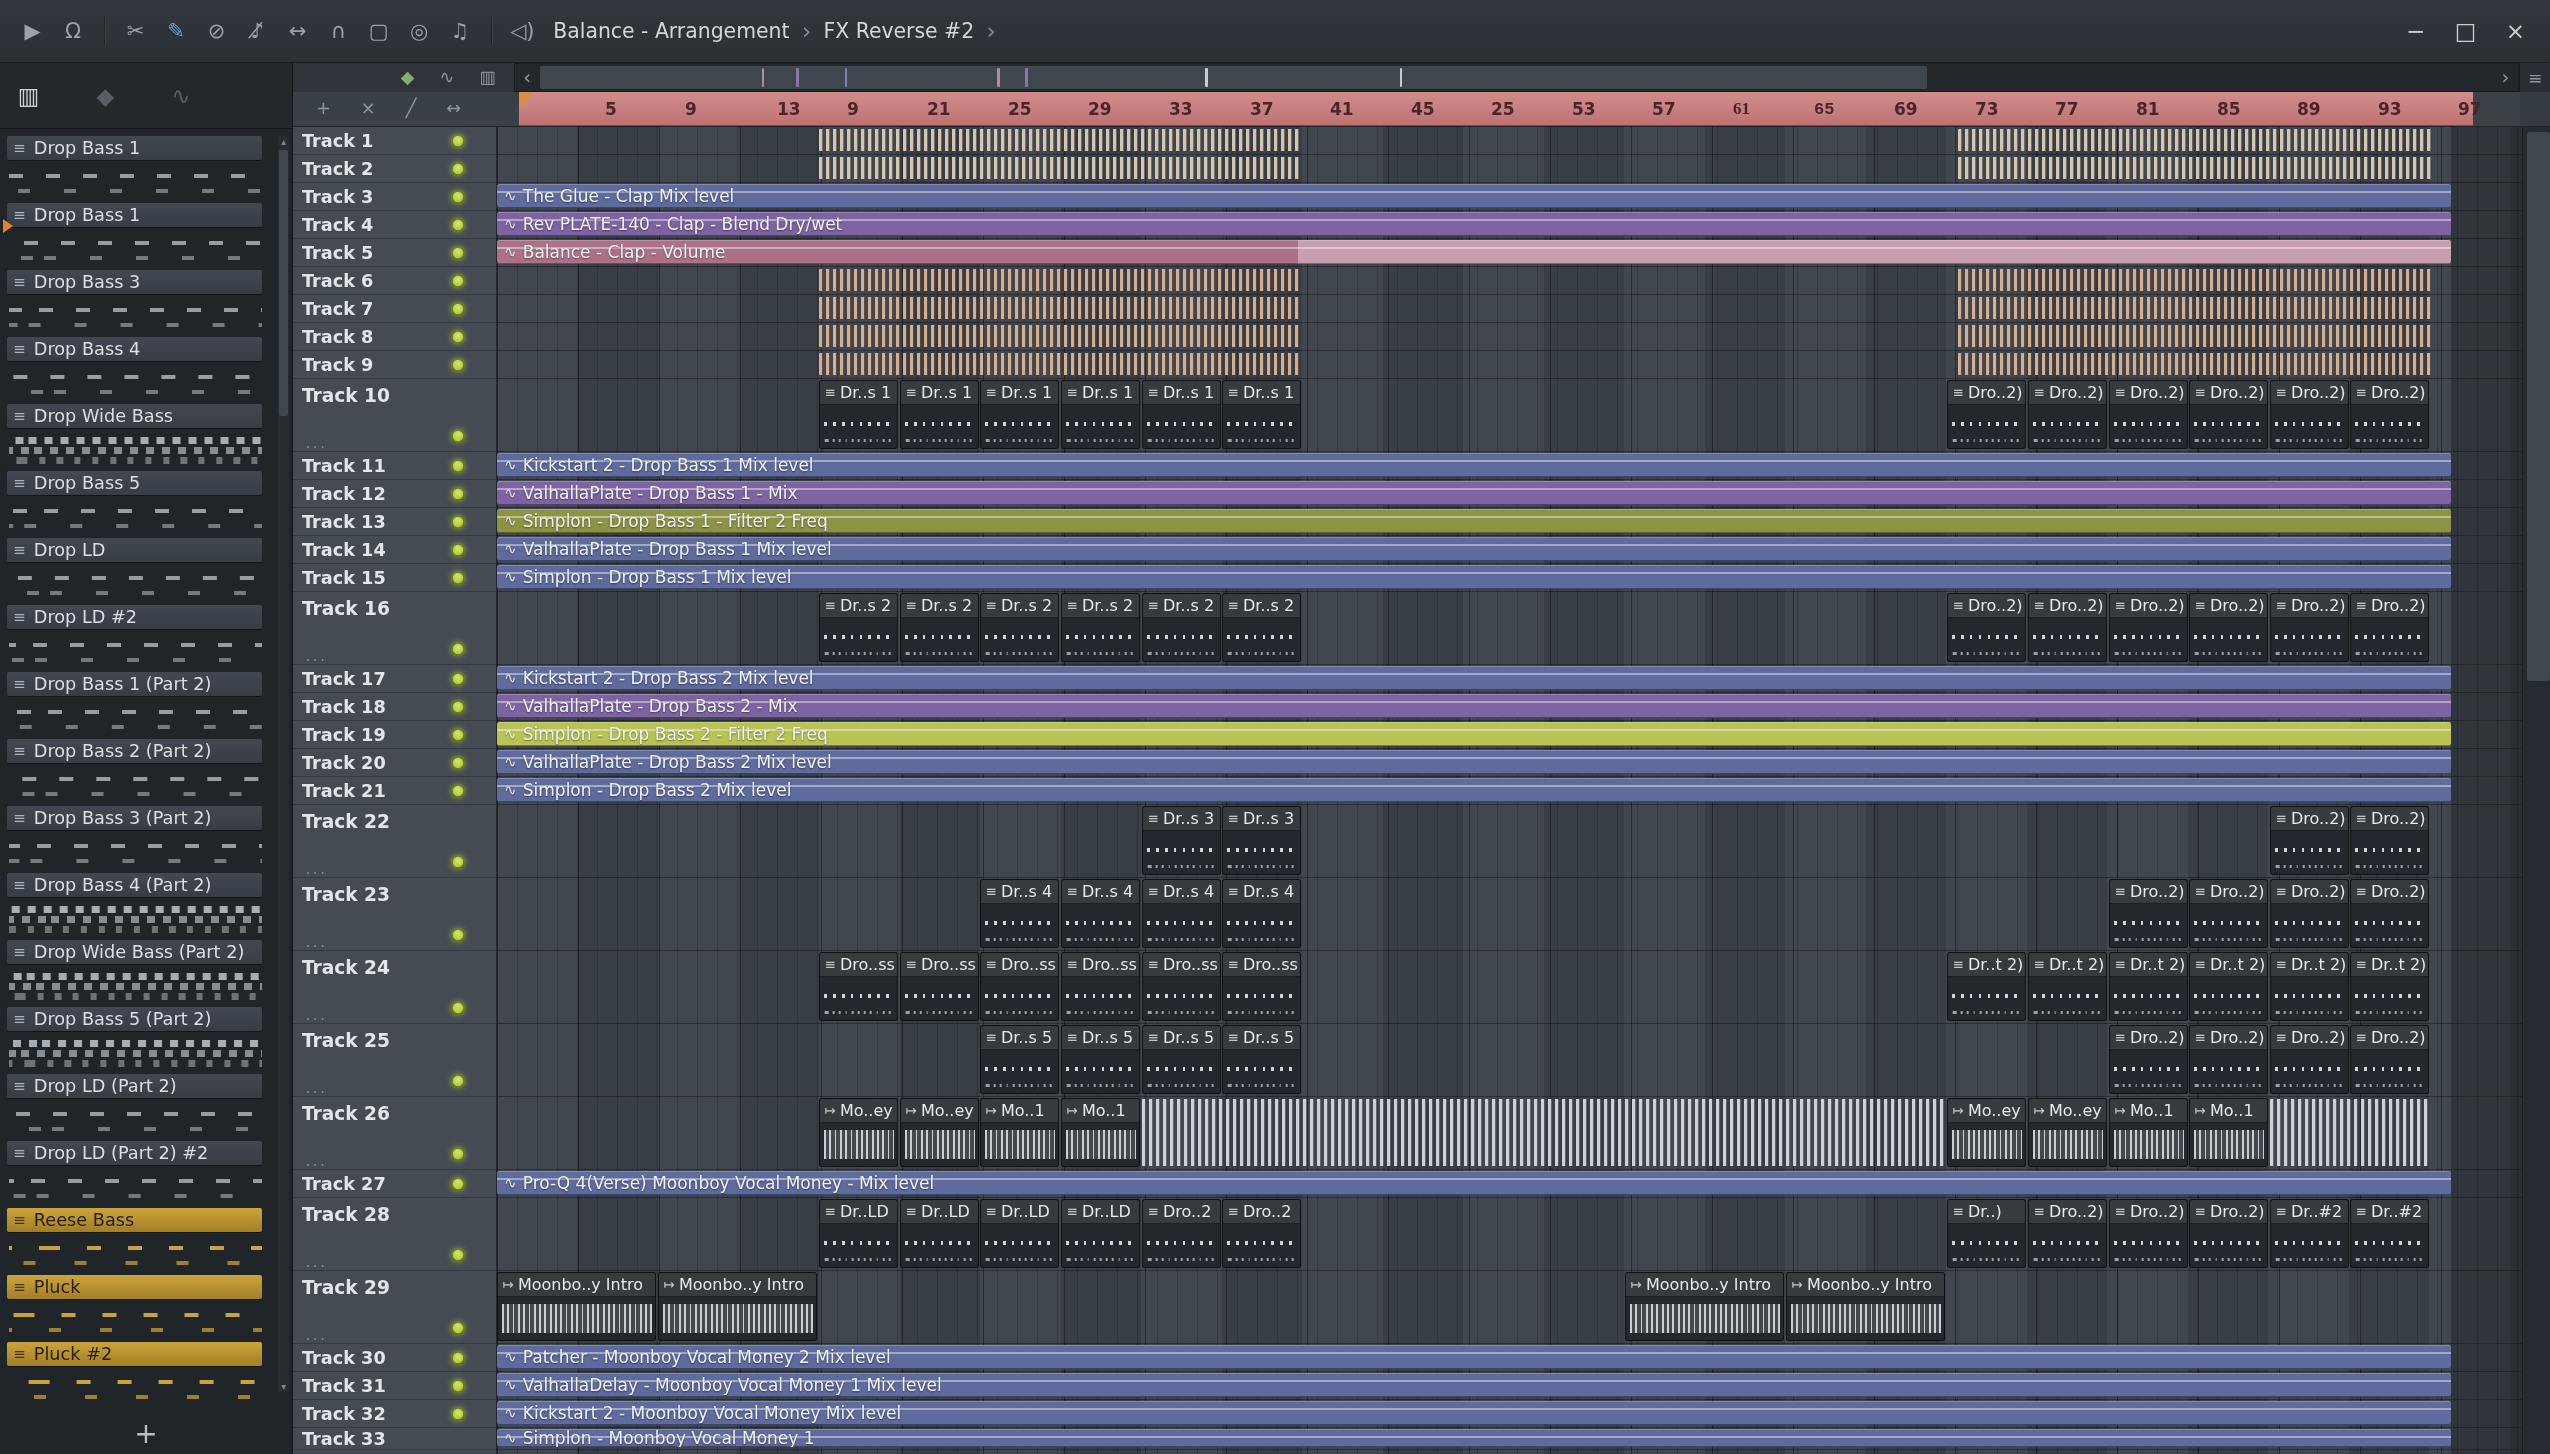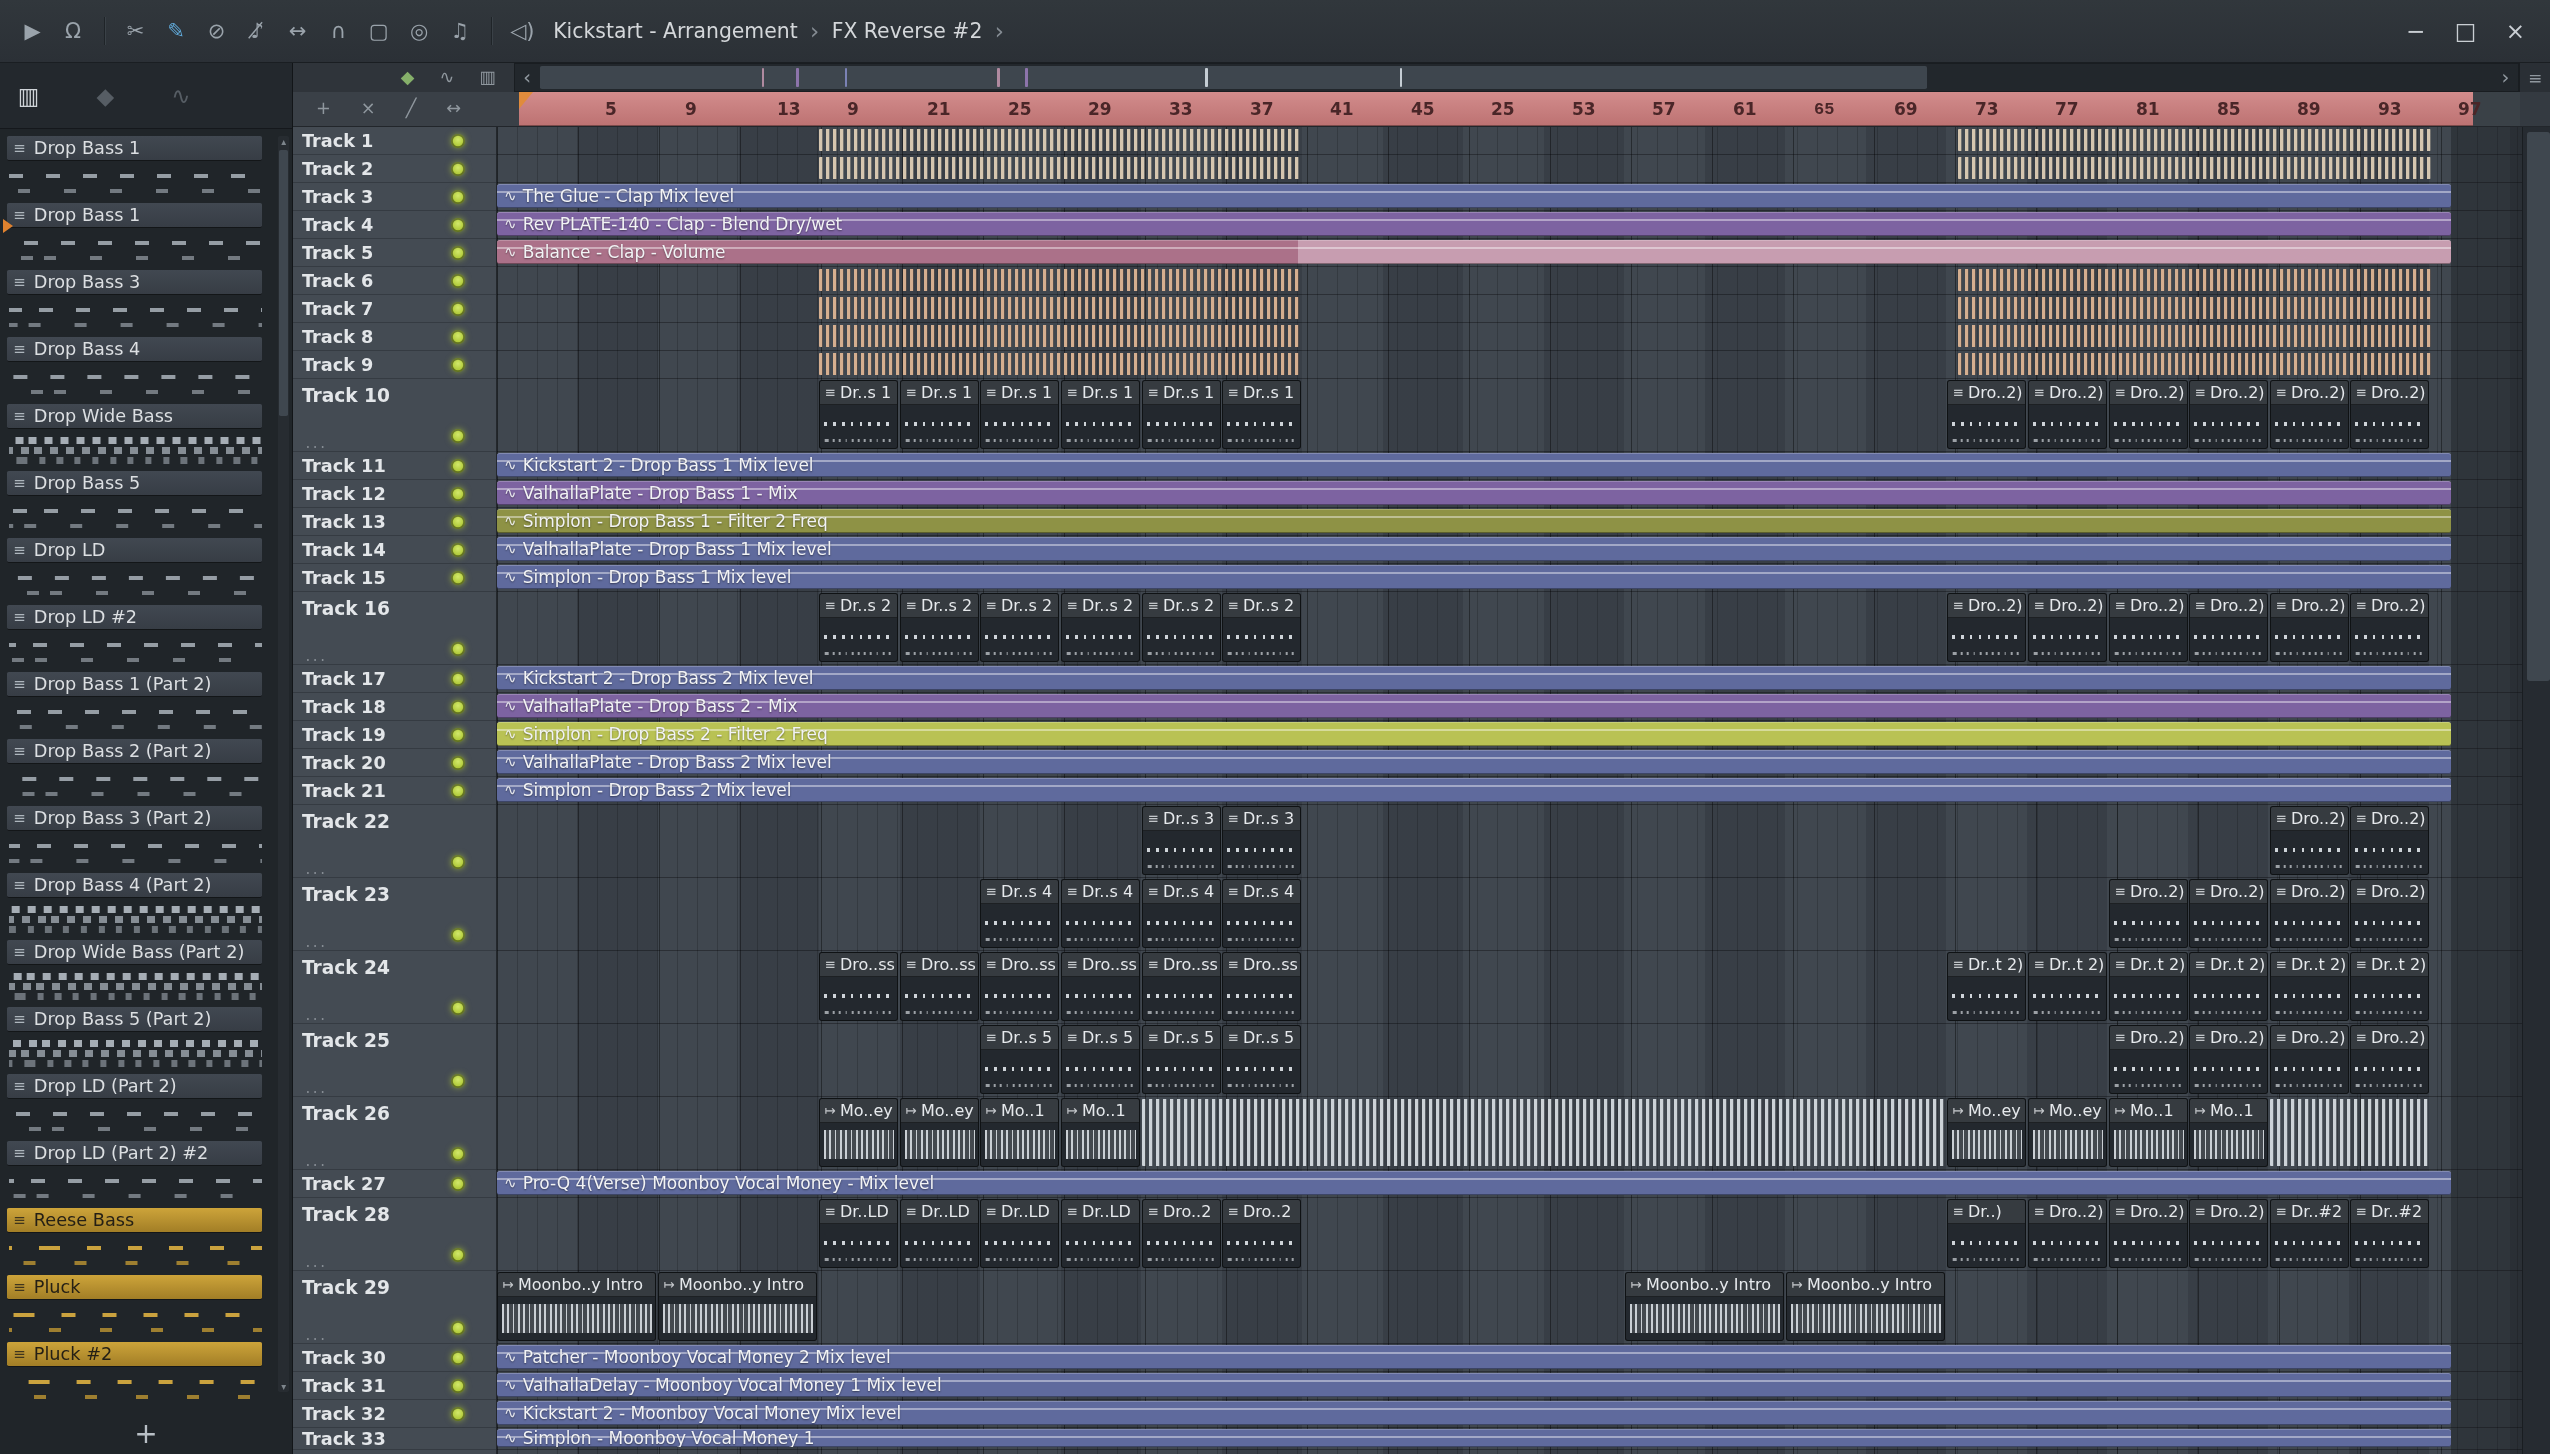--- a/index.html
+++ b/index.html
@@ -144,21 +144,21 @@
         <span class="tb-ic">♪̸</span>
         <span class="tb-ic">↔</span>
         <span class="tb-ic">∩</span>
         <span class="tb-ic">▢</span>
         <span class="tb-ic">◎</span>
         <span class="tb-ic">♫</span>
         <span class="tb-sep"></span>
         <span class="tb-ic">◁)</span>
       </div>
     <div class="title">
-        <span class="title-part">Kickstart - Arrangement</span>
+        <span class="title-part">Balance - Arrangement</span>
         <span class="chev">›</span>
         <span class="title-part">FX Reverse #2</span>
         <span class="chev">›</span>
       </div>
     <div class="win">
         <span class="win-btn">−</span>
         <span class="win-btn">□</span>
         <span class="win-btn">×</span>
       </div>
   </header>
@@ -360,21 +360,21 @@
             <span class="ruler-num" style="left: 408px;">21</span>
             <span class="ruler-num" style="left: 489px;">25</span>
             <span class="ruler-num" style="left: 569px;">29</span>
             <span class="ruler-num" style="left: 650px;">33</span>
             <span class="ruler-num" style="left: 731px;">37</span>
             <span class="ruler-num" style="left: 811px;">41</span>
             <span class="ruler-num" style="left: 892px;">45</span>
             <span class="ruler-num" style="left: 972px;">25</span>
             <span class="ruler-num" style="left: 1053px;">53</span>
             <span class="ruler-num" style="left: 1133px;">57</span>
-            <span class="ruler-num" style="left: 1214px;">61</span>
+            <span class="ruler-num" style="left: 1214px; font-family: Liberation Serif, serif;">61</span>
             <span class="ruler-num" style="left: 1295px; font-family: Liberation Mono, monospace;">65</span>
             <span class="ruler-num" style="left: 1375px;">69</span>
             <span class="ruler-num" style="left: 1456px;">73</span>
             <span class="ruler-num" style="left: 1536px;">77</span>
             <span class="ruler-num" style="left: 1617px;">81</span>
             <span class="ruler-num" style="left: 1698px;">85</span>
             <span class="ruler-num" style="left: 1778px;">89</span>
             <span class="ruler-num" style="left: 1859px;">93</span>
             <span class="ruler-num" style="left: 1939px;">97</span>
           </div>

